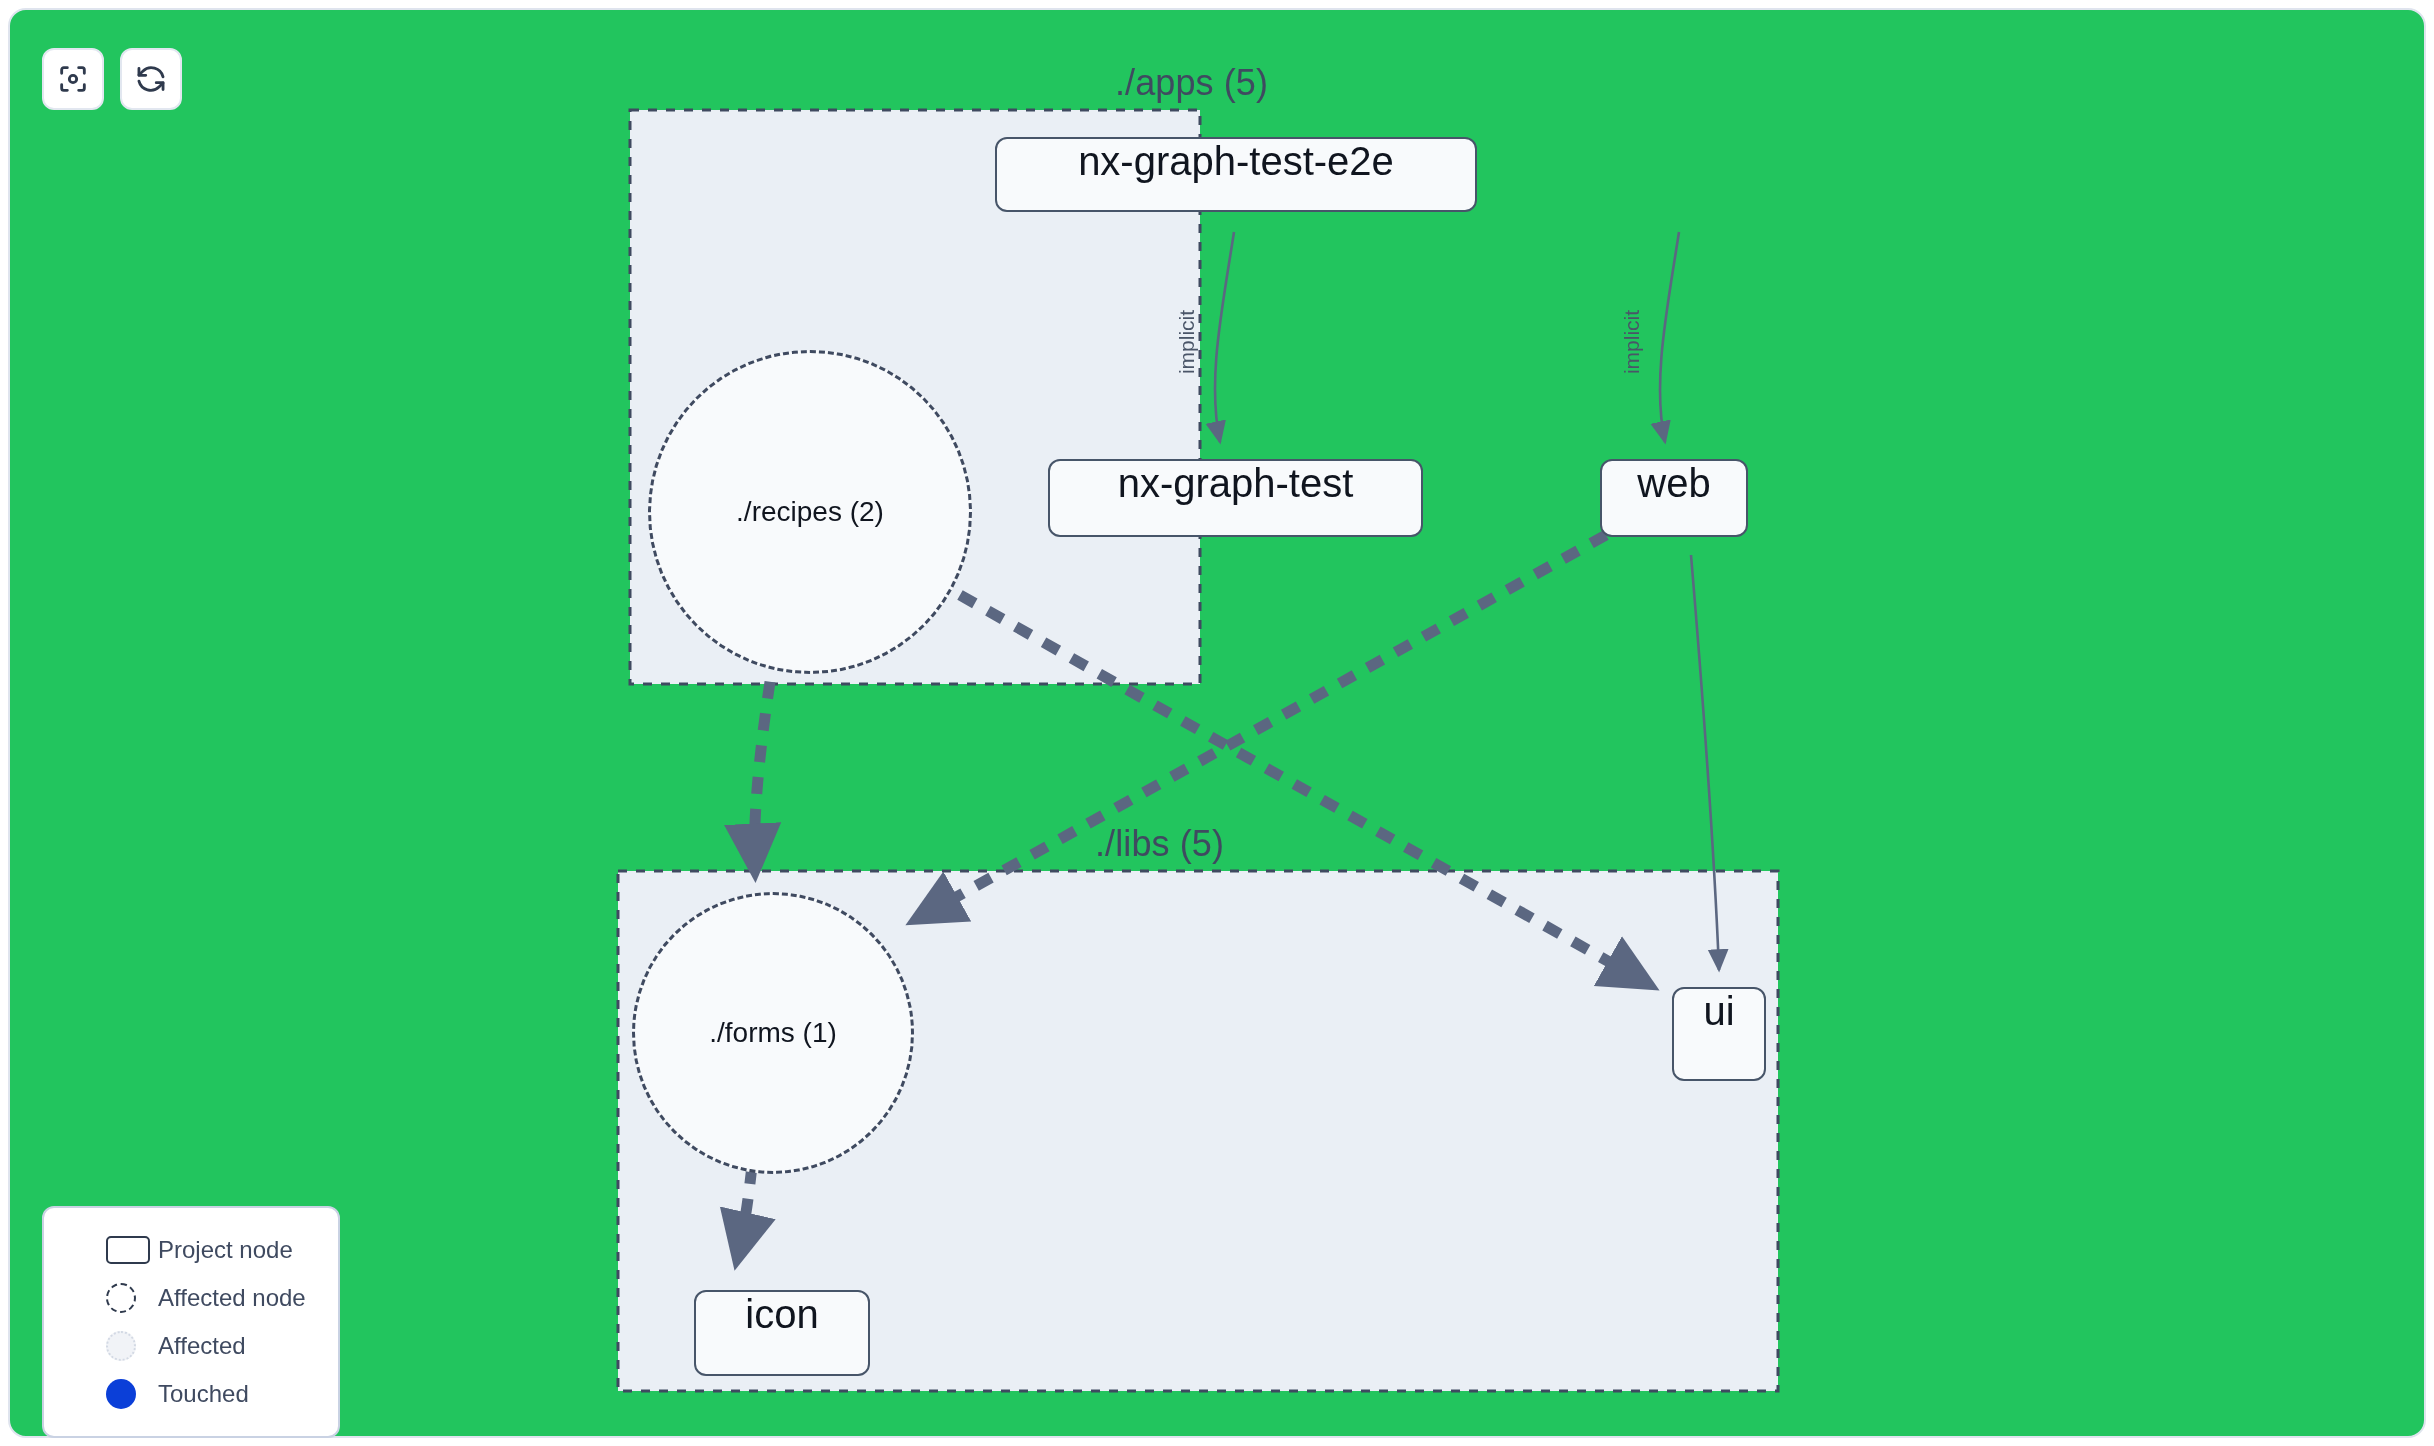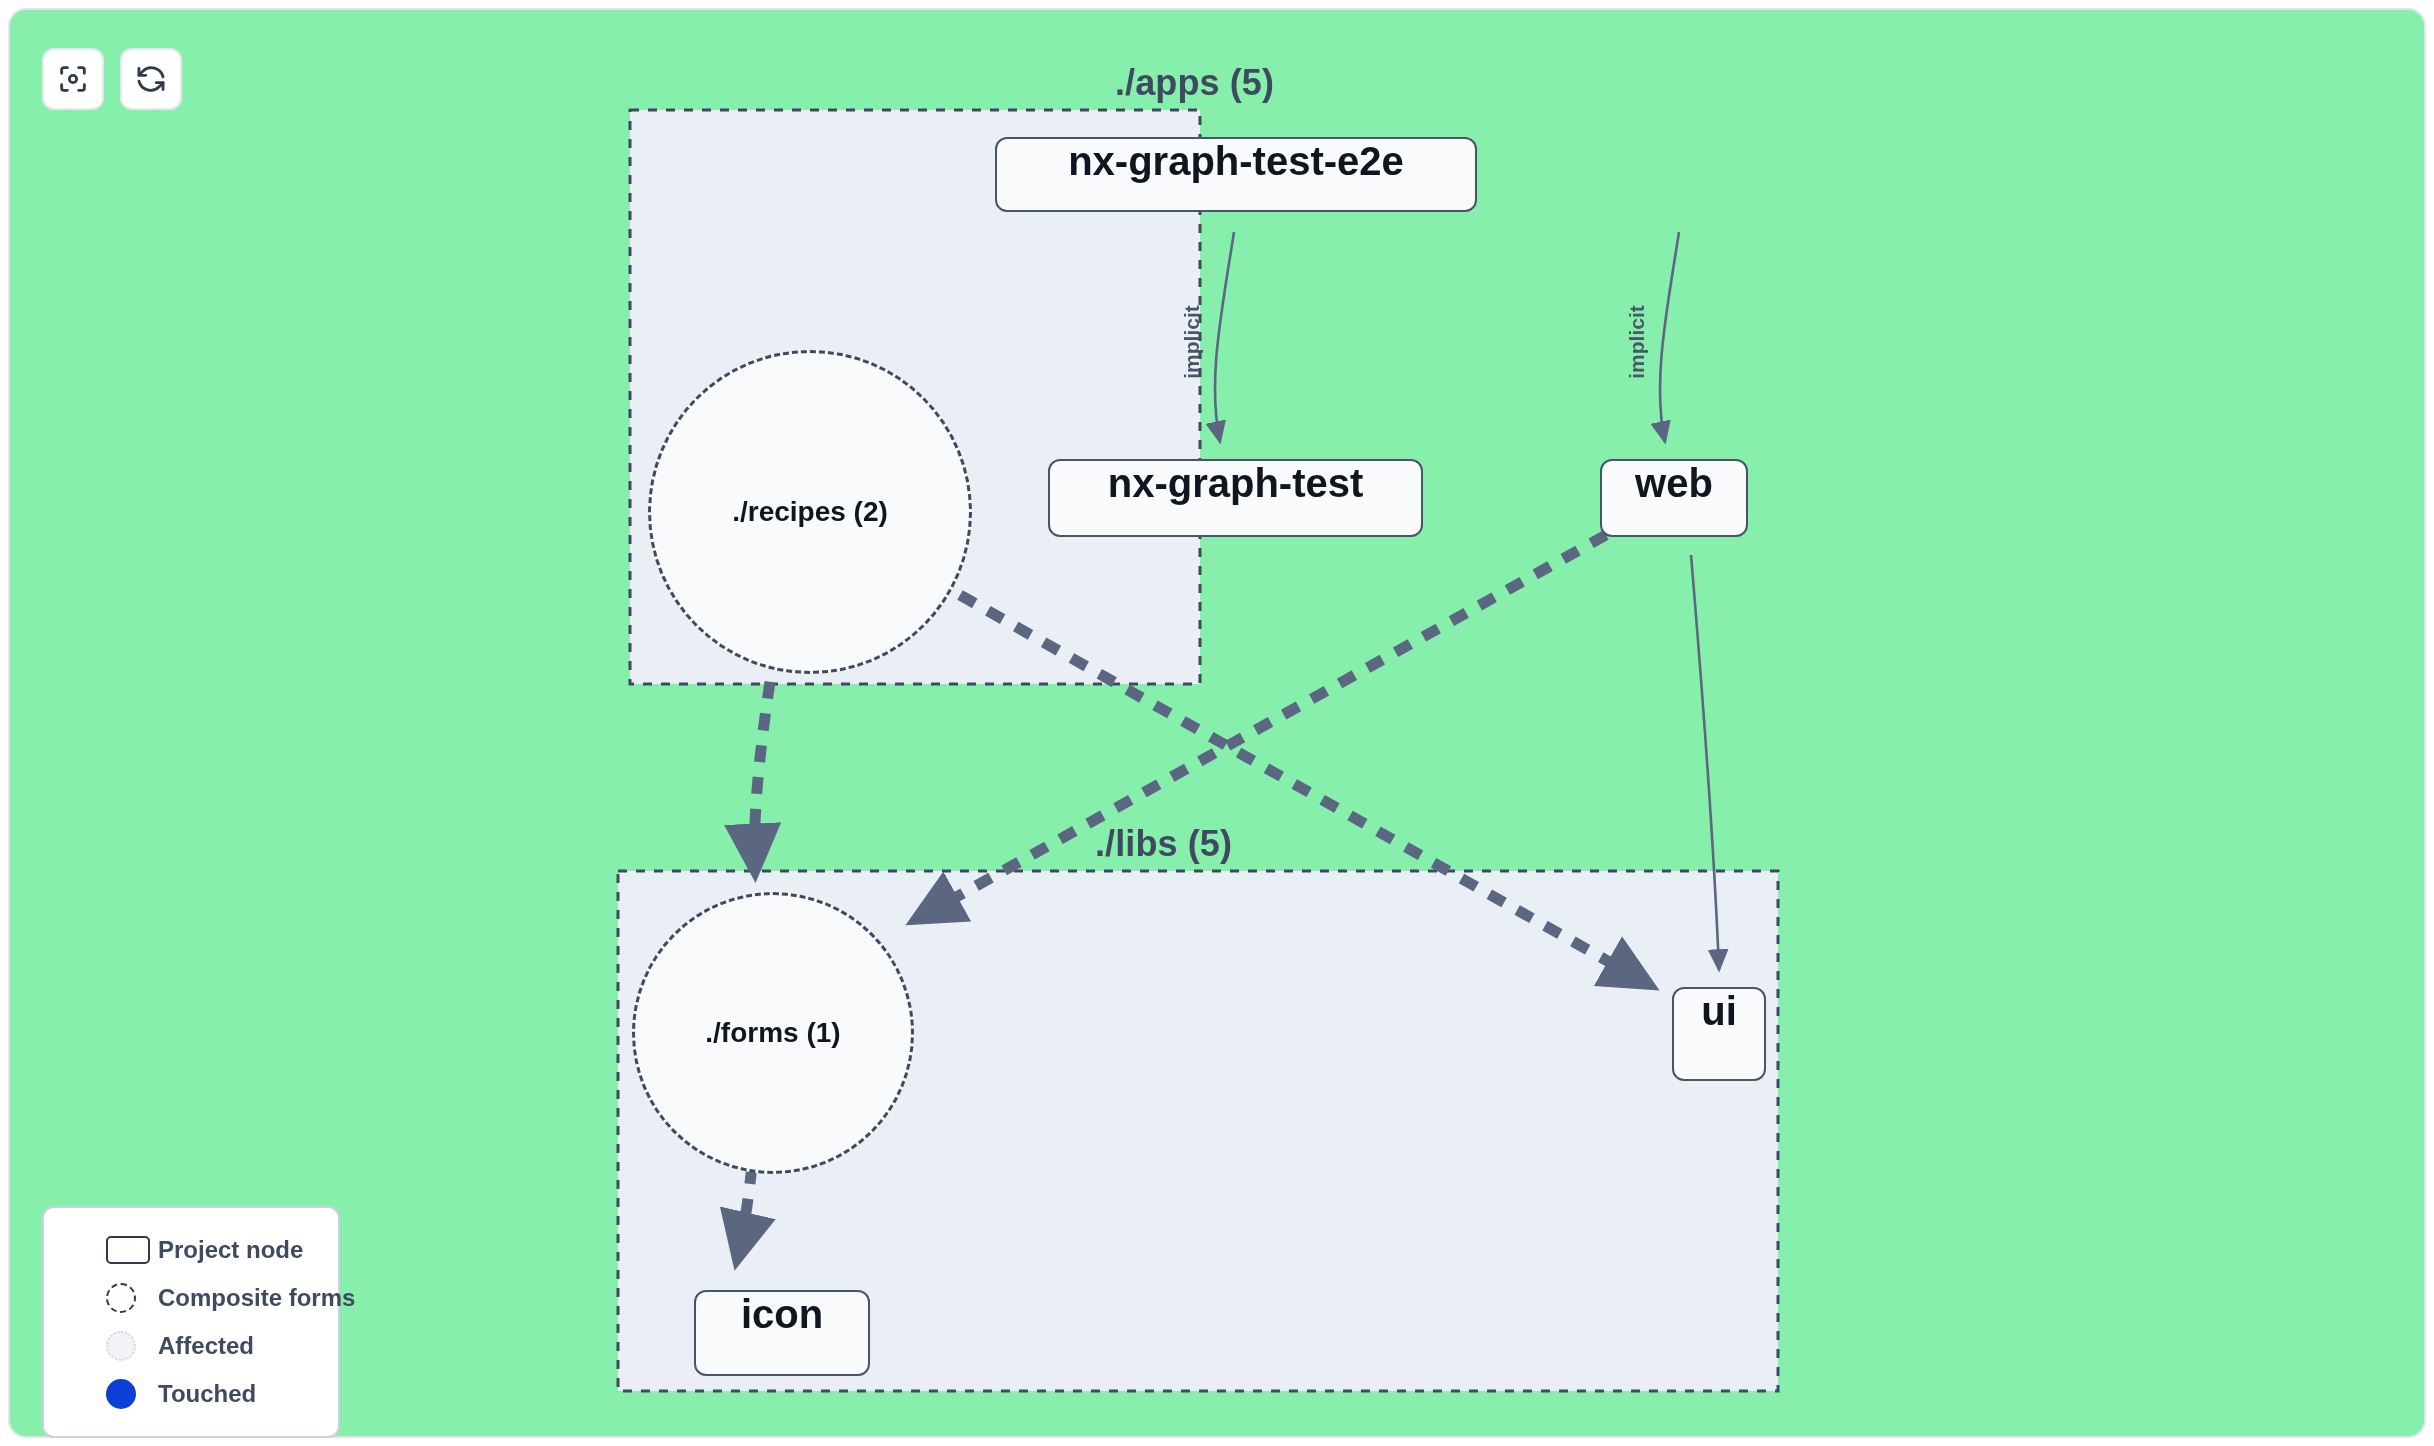--- a/index.html
+++ b/index.html
@@ -17,25 +17,24 @@
     overflow: hidden;
   }
 
   
   #canvas-panel {
     position: absolute;
     left: 8px;
     top: 8px;
     width: 2418px;
     height: 1430px;
-    background: #86efac;
+    background: #22c55e;
     border: 2px solid #dfe4ee;
     border-radius: 18px;
     box-sizing: border-box;
-    font-weight: bold;
   }
 
   
   #toolbar {
     position: absolute;
     left: 32px;
     top: 38px;
     display: flex;
     gap: 16px;
     z-index: 40;
@@ -281,21 +280,21 @@
       <div class="legend-row">
         <span class="legend-swatch">
           <span class="sw-rect"></span>
         </span>
         <span class="legend-text">Project node</span>
       </div>
       <div class="legend-row">
         <span class="legend-swatch">
           <span class="sw-dashed-circle"></span>
         </span>
-        <span class="legend-text">Composite forms</span>
+        <span class="legend-text">Affected node</span>
       </div>
       <div class="legend-row">
         <span class="legend-swatch">
           <span class="sw-affected-circle"></span>
         </span>
         <span class="legend-text">Affected</span>
       </div>
       <div class="legend-row">
         <span class="legend-swatch">
           <span class="sw-touched-dot"></span>

